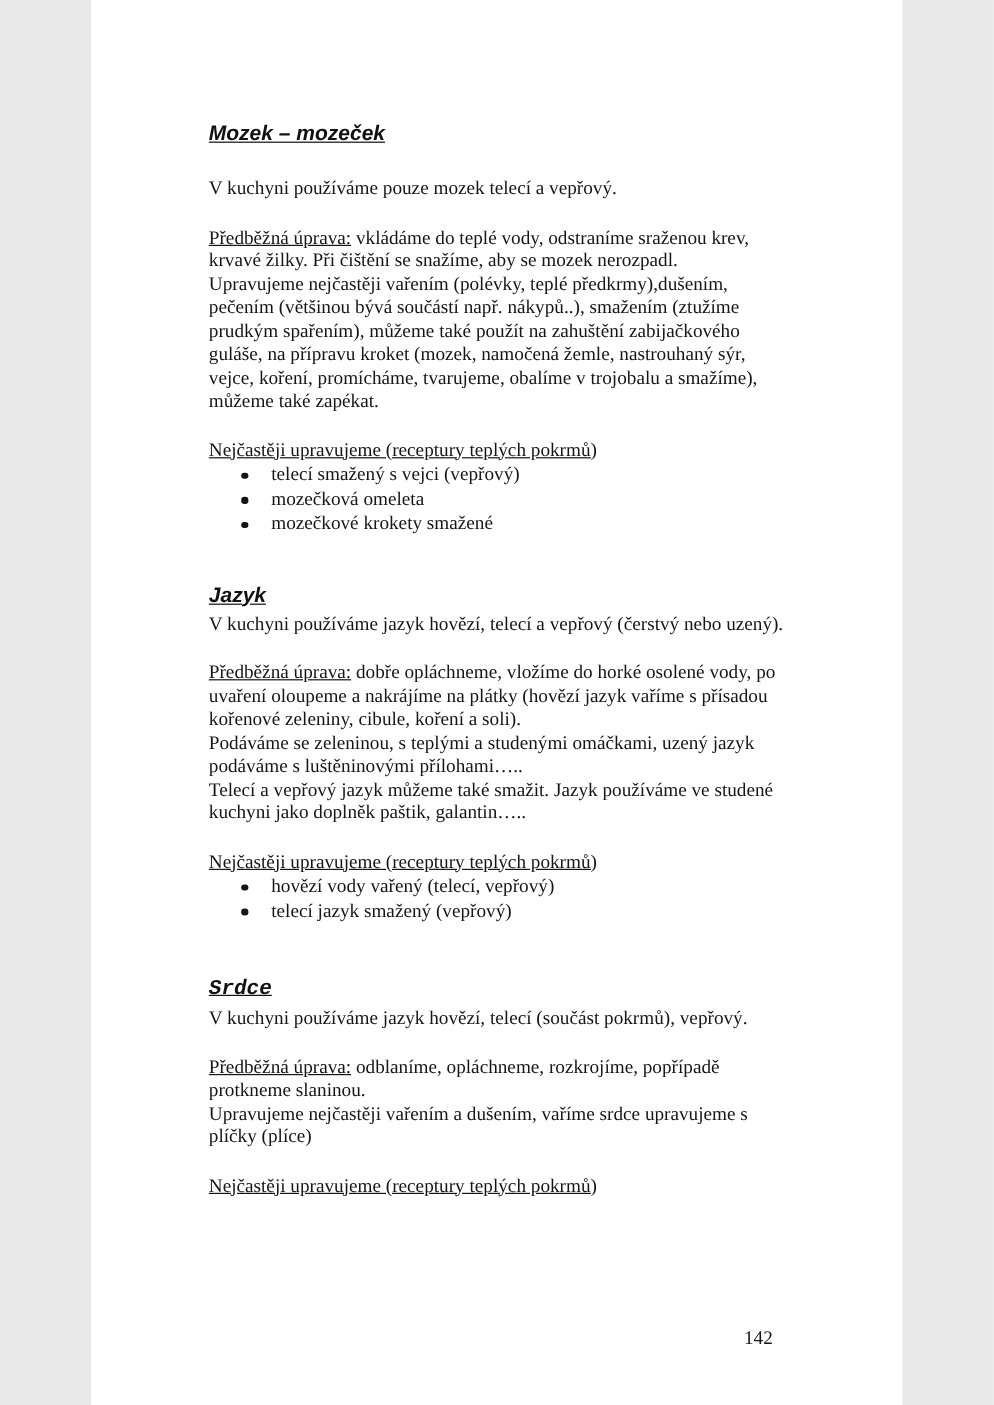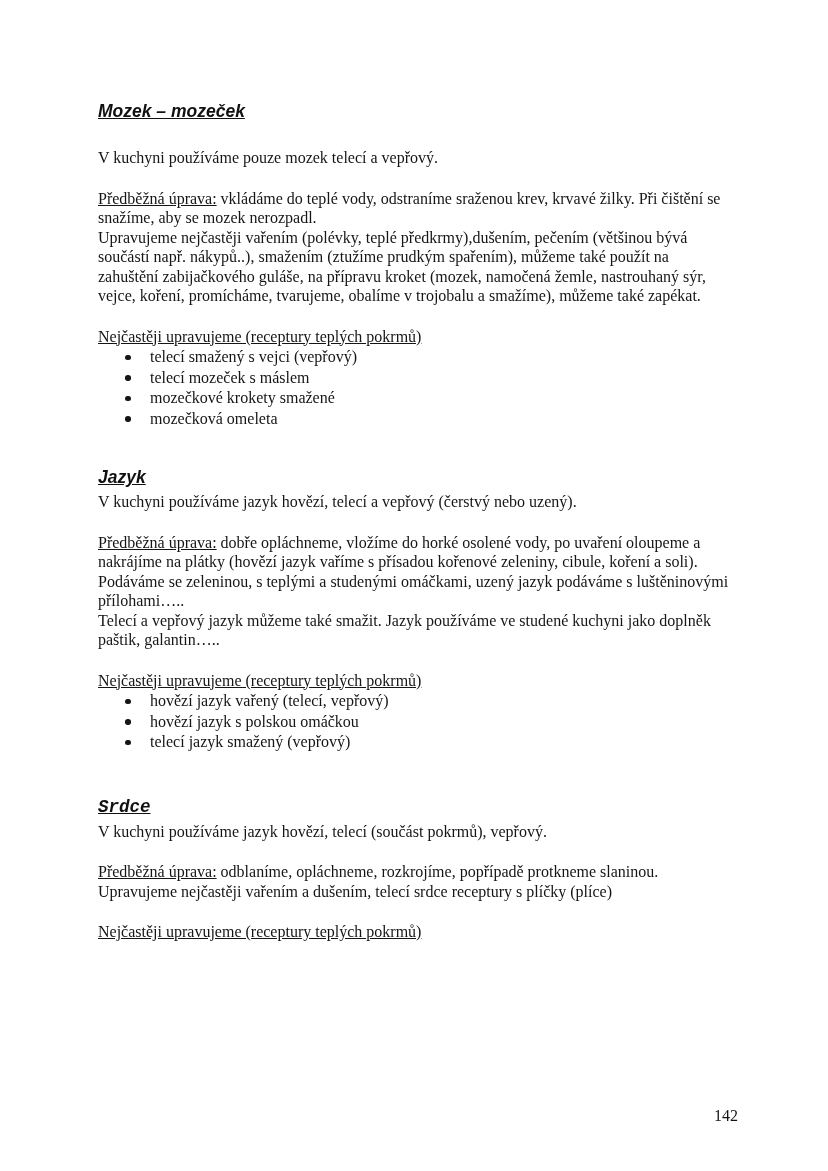--- a/index.html
+++ b/index.html
@@ -1,18 +1,18 @@
 <!DOCTYPE html>
 <html><head>
 <meta charset="utf-8">
 <style>
   html, body { margin: 0; padding: 0; background: #e8e8e8; }
   .page {
     position: relative;
-    width: 828px;
+    width: 676px;
     height: 1171px;
     margin: 0 auto;
     background: #ffffff;
     box-sizing: border-box;
     padding: 100px 96px 0 98px;
     font-family: "Liberation Serif", serif;
     font-size: 16px;
     line-height: 19.5px;
     color: #151515;
     overflow: hidden;
@@ -50,64 +50,62 @@
     position: absolute;
     left: 27px;
     top: 7.5px;
     width: 5.5px;
     height: 5.5px;
     border-radius: 50%;
     background: #151515;
   }
   .page-number {
     position: absolute;
-    right: 90px;
+    right: 108px;
     bottom: 46px;
     font-family: "Liberation Serif", serif;
     font-size: 16px;
     color: #151515;
   }
 </style>
 </head>
 <body>
 
 <div class="page">
 
   <section class="sec sec-mozek">
     <h2 class="h h-gap-after">Mozek – mozeček</h2>
     <p class="para mb-line">V kuchyni používáme pouze mozek telecí a vepřový.</p>
     <p class="para"><span class="u">Předběžná úprava:</span><span> vkládáme do teplé vody, odstraníme sraženou krev, krvavé žilky. Při čištění se snažíme, aby se mozek nerozpadl.</span></p>
     <p class="para mb-line">Upravujeme nejčastěji vařením (polévky, teplé předkrmy),dušením, pečením (většinou bývá součástí např. nákypů..), smažením (ztužíme prudkým spařením), můžeme také použít na zahuštění zabijačkového guláše, na přípravu kroket (mozek, namočená žemle, nastrouhaný sýr, vejce, koření, promícháme, tvarujeme, obalíme v trojobalu a smažíme), můžeme také zapékat.</p>
     <p class="para u">Nejčastěji upravujeme (receptury teplých pokrmů)</p>
     <ul class="blist">
       <li>telecí smažený s vejci (vepřový)</li>
-      <li>telecí mozeček s máslem</li>
+      <li>mozečková omeleta</li>
       <li>mozečkové krokety smažené</li>
-      <li>mozečková omeleta</li>
     </ul>
   </section>
 
   <section class="sec sec-jazyk">
     <h2 class="h h-tight">Jazyk</h2>
     <p class="para mb-line">V kuchyni používáme jazyk hovězí, telecí a vepřový (čerstvý nebo uzený).</p>
     <p class="para"><span class="u">Předběžná úprava:</span><span> dobře opláchneme, vložíme do horké osolené vody, po uvaření oloupeme a nakrájíme na plátky (hovězí jazyk vaříme s přísadou kořenové zeleniny, cibule, koření a soli).</span></p>
     <p class="para">Podáváme se zeleninou, s teplými a studenými omáčkami, uzený jazyk podáváme s luštěninovými přílohami…..</p>
     <p class="para mb-line">Telecí a vepřový jazyk můžeme také smažit. Jazyk používáme ve studené kuchyni jako doplněk paštik, galantin…..</p>
     <p class="para u">Nejčastěji upravujeme (receptury teplých pokrmů)</p>
     <ul class="blist">
-      <li>hovězí jazyk vařený (telecí, vepřový)</li>
-      <li>hovězí jazyk s polskou omáčkou</li>
+      <li>hovězí vody vařený (telecí, vepřový)</li>
       <li>telecí jazyk smažený (vepřový)</li>
     </ul>
   </section>
 
   <section class="sec sec-srdce">
     <h2 class="h h-tight">Srdce</h2>
     <p class="para mb-line">V kuchyni používáme jazyk hovězí, telecí (součást pokrmů), vepřový.</p>
     <p class="para"><span class="u">Předběžná úprava:</span><span> odblaníme, opláchneme, rozkrojíme, popřípadě protkneme slaninou.</span></p>
-    <p class="para mb-line">Upravujeme nejčastěji vařením a dušením, telecí srdce receptury s plíčky (plíce)</p>
+    <p class="para mb-line">Upravujeme nejčastěji vařením a dušením, vaříme srdce upravujeme s plíčky (plíce)</p>
     <p class="para u">Nejčastěji upravujeme (receptury teplých pokrmů)</p>
     <ul class="blist">
     </ul>
   </section>
 
   <div class="page-number">142</div>
 </div>
 
 </body></html>

